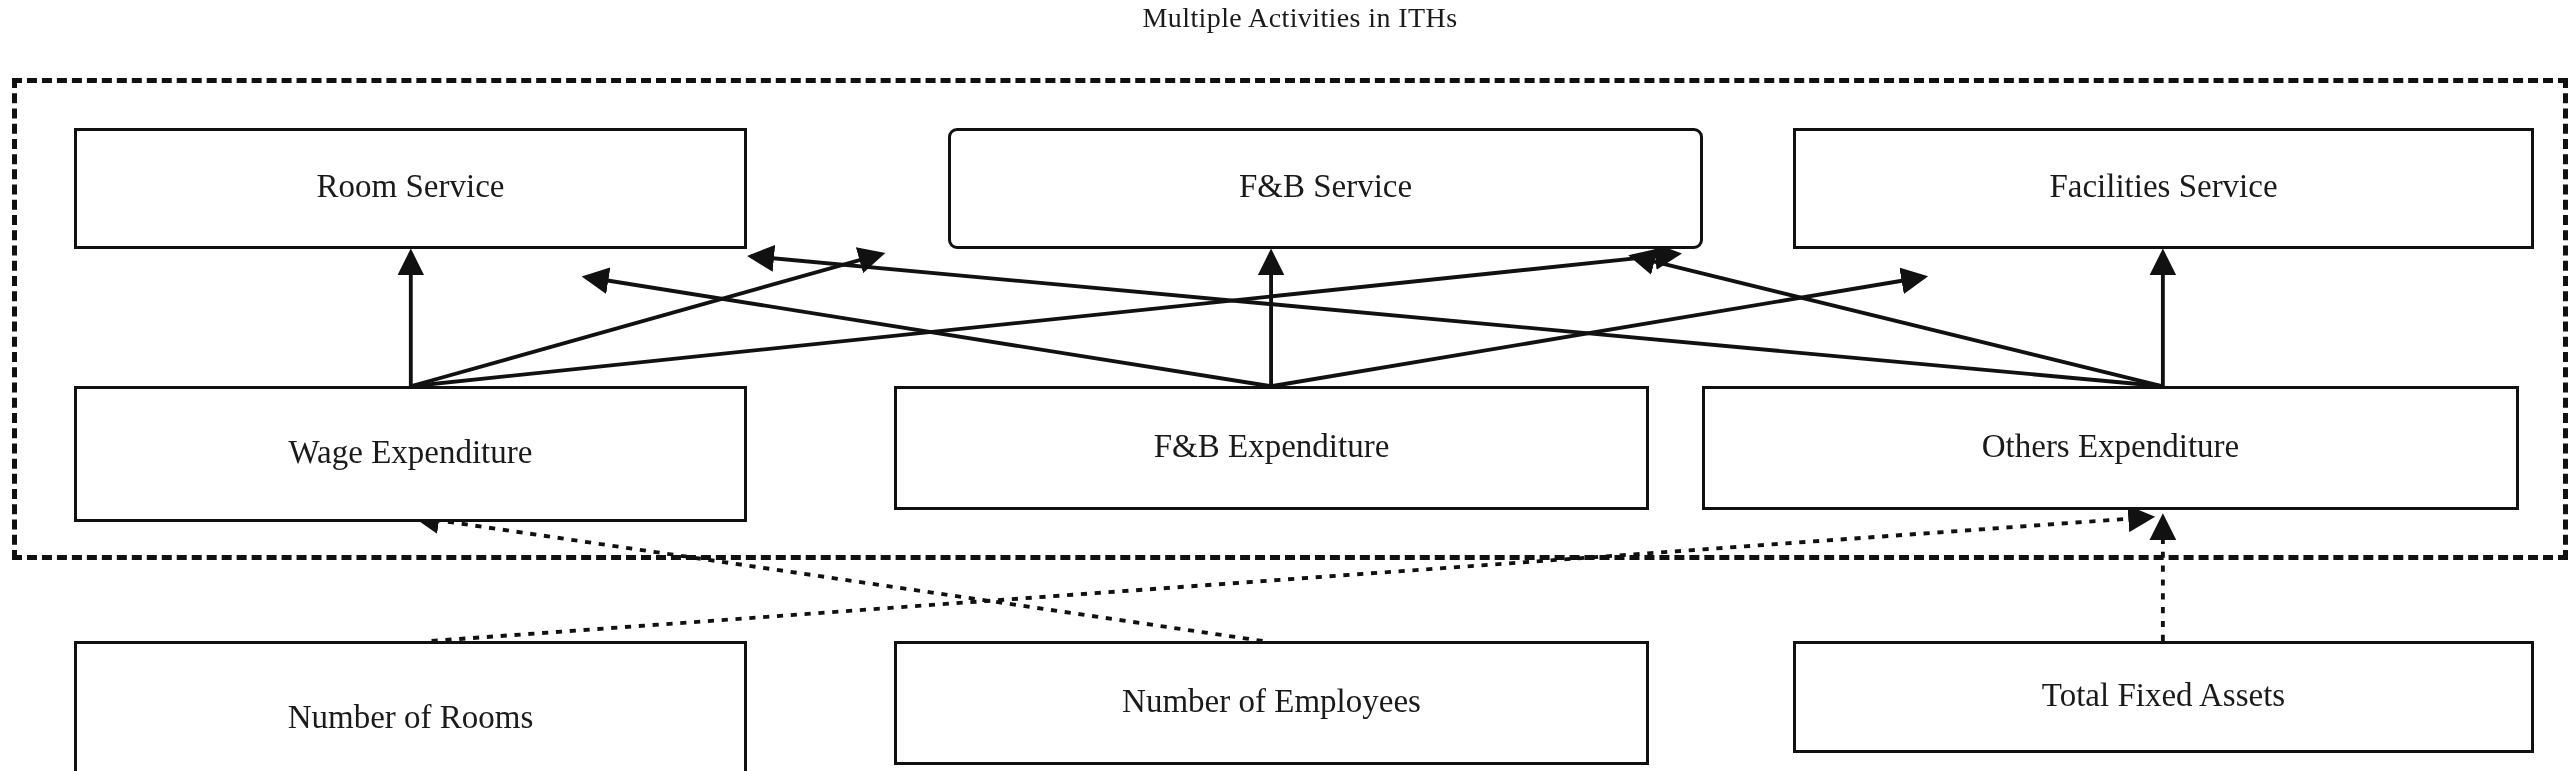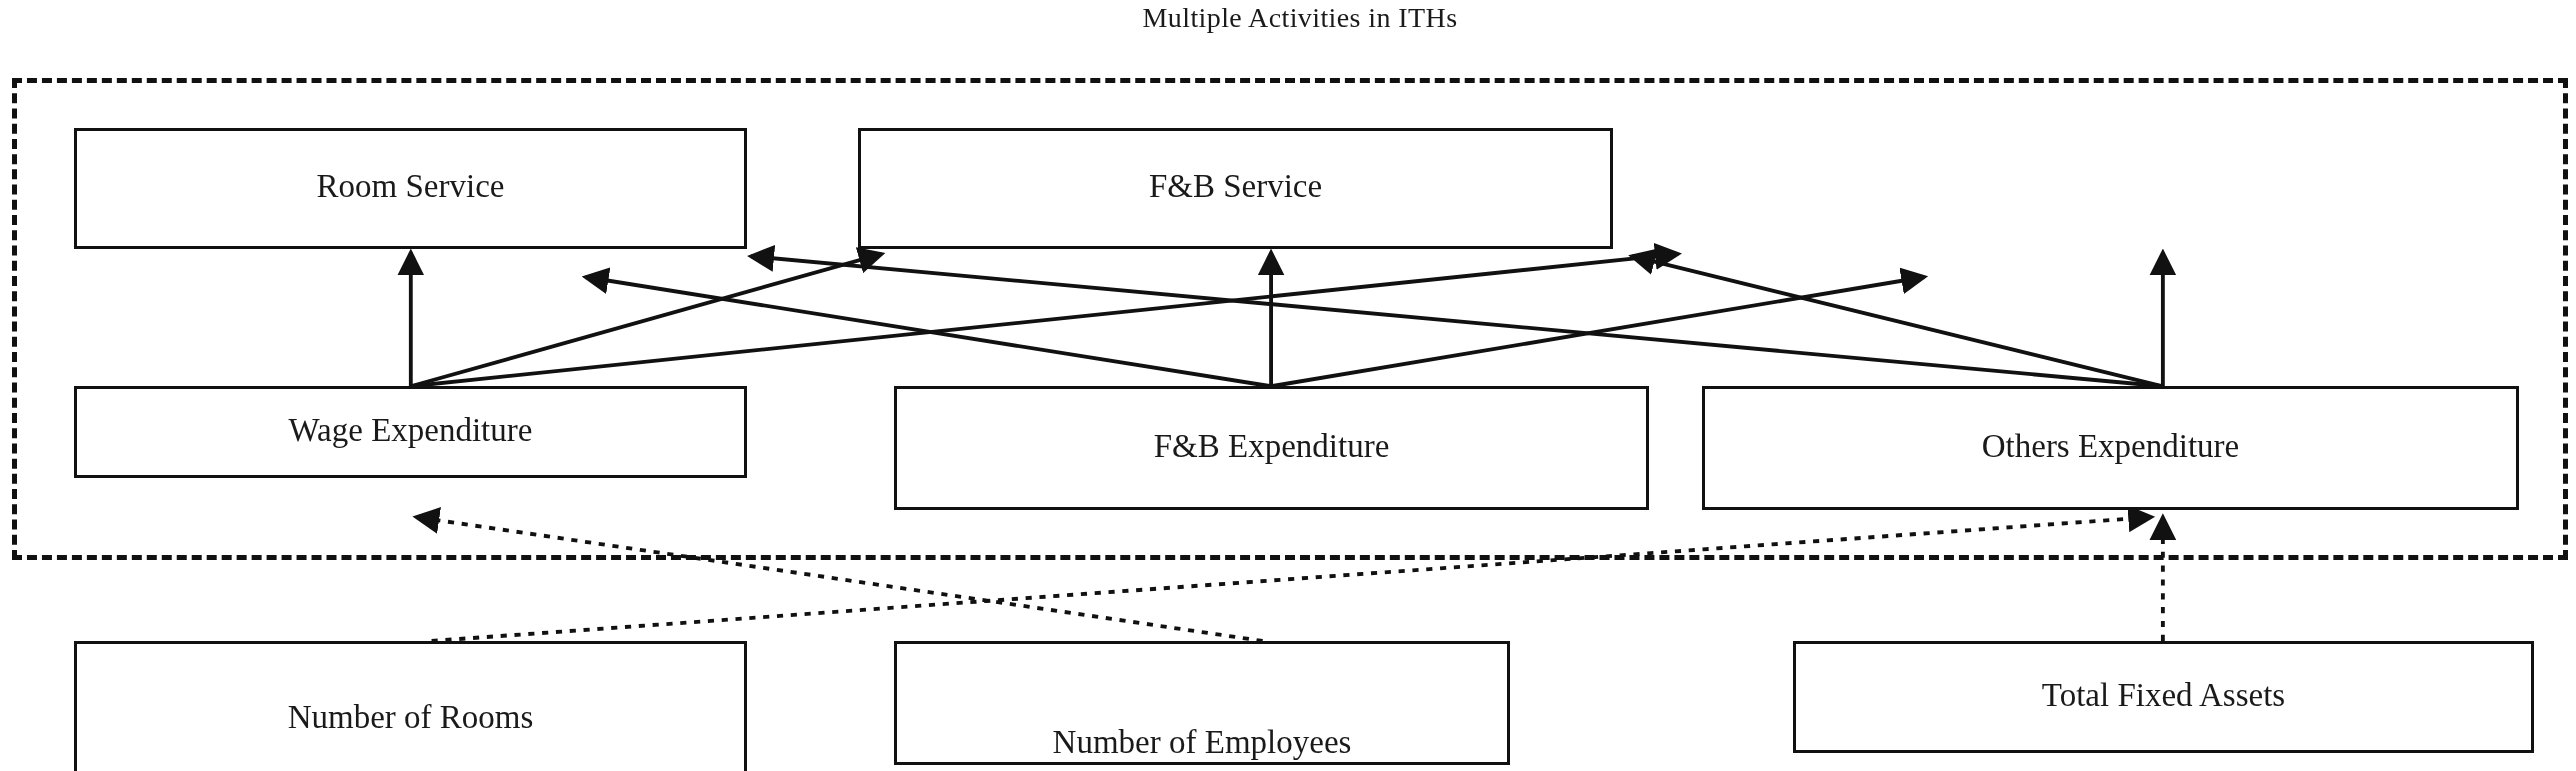--- a/index.html
+++ b/index.html
@@ -108,38 +108,41 @@
     <g id="dotted-edges">
         <line x1="560" y1="833" x2="2795" y2="672" class="dotted-edge" marker-end="url(#arrowDotted)"></line>
         <line x1="1640" y1="833" x2="540" y2="672" class="dotted-edge" marker-end="url(#arrowDotted)"></line>
         <line x1="2810" y1="833" x2="2810" y2="672" class="dotted-edge" marker-end="url(#arrowDotted)"></line>
       </g>
   </svg>
 
   <div class="node-box" style="left: 74px; top: 128px; width: 673px; height: 121px;">
     <span class="node-label">Room Service</span>
   </div>
-  <div class="node-box" style="left: 858px; top: 128px; width: 755px; height: 121px;">
+  <div class="node-box" style="left: 948px; top: 128px; width: 755px; height: 121px; border-radius: 9px;">
     <span class="node-label">F&amp;B Service</span>
   </div>
+  <div class="node-box" style="left: 1793px; top: 128px; width: 741px; height: 121px;">
+    <span class="node-label">Facilities Service</span>
+  </div>
 
-  <div class="node-box" style="left: 74px; top: 386px; width: 673px; height: 92px; justify-content: center;">
+  <div class="node-box" style="left: 74px; top: 386px; width: 673px; height: 136px; justify-content: center;">
     <span class="node-label">Wage Expenditure</span>
   </div>
   <div class="node-box" style="left: 894px; top: 386px; width: 755px; height: 124px; text-align: right;">
     <span class="node-label">F&amp;B Expenditure</span>
   </div>
   <div class="node-box" style="left: 1702px; top: 386px; width: 817px; height: 124px;">
     <span class="node-label">Others Expenditure</span>
   </div>
 
   <div class="node-box" style="left: 74px; top: 641px; width: 673px; height: 156px;">
     <span class="node-label">Number of Rooms</span>
   </div>
-  <div class="node-box" style="left: 894px; top: 641px; width: 616px; height: 124px; align-items: flex-end;">
+  <div class="node-box" style="left: 894px; top: 641px; width: 755px; height: 124px;">
     <span class="node-label">Number of Employees</span>
   </div>
   <div class="node-box" style="left: 1793px; top: 641px; width: 741px; height: 112px;">
     <span class="node-label">Total Fixed Assets</span>
   </div>
 
 </div>
 
 
 </body></html>

